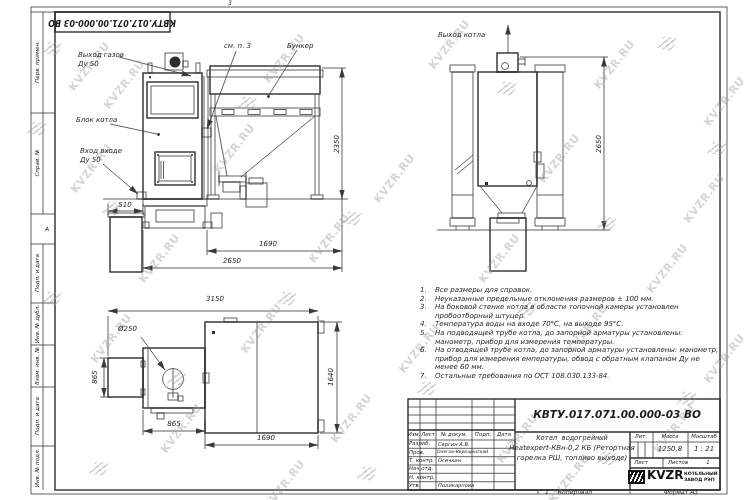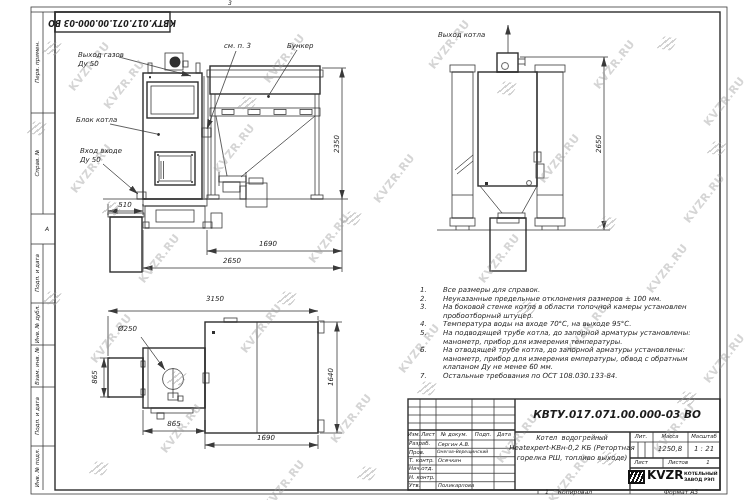--- a/index.html
+++ b/index.html
@@ -17,21 +17,21 @@
   .tb{font-size:5.4px;}
   .nm{font-size:5.2px;}
   .wm{position:absolute;font:700 11px "DejaVu Sans",sans-serif;color:#9d9d9d;opacity:.42;
       transform:rotate(-52deg);letter-spacing:.5px;white-space:nowrap;z-index:1;}
   .wmlogo{position:absolute;width:15px;height:13px;opacity:.45;z-index:1;border-radius:1px;
       background:repeating-linear-gradient(115deg,#9d9d9d 0 2px,transparent 2px 5.2px);
       transform:rotate(10deg) skewX(-22deg);}
   #notes{position:absolute;left:420px;top:286px;width:300px;z-index:5;}
   .nrow{display:flex;font:italic 7px/1.23 "DejaVu Sans",sans-serif;color:#1c1c1c;}
   .nnum{width:15px;flex:0 0 15px;}
-  .ntxt{flex:1;margin-left:8px;}
+  .ntxt{flex:1;}
   .kvzr-ico{position:absolute;left:628px;top:470px;width:17px;height:14px;background:#111;z-index:6;}
   .kvzr-ico:before{content:"";position:absolute;left:2px;top:2px;right:2px;bottom:2px;
       background:repeating-linear-gradient(115deg,#fff 0 1.5px,#111 1.5px 3.6px);}
   .kvzr-txt{position:absolute;left:647px;top:469px;font:700 12px/1 "DejaVu Sans",sans-serif;color:#111;z-index:6;}
   .kvzr-sub{position:absolute;font:700 4.6px/1.15 "DejaVu Sans",sans-serif;color:#111;z-index:6;}
 </style>
 </head>
 <body>
 
 <div id="sheet">

